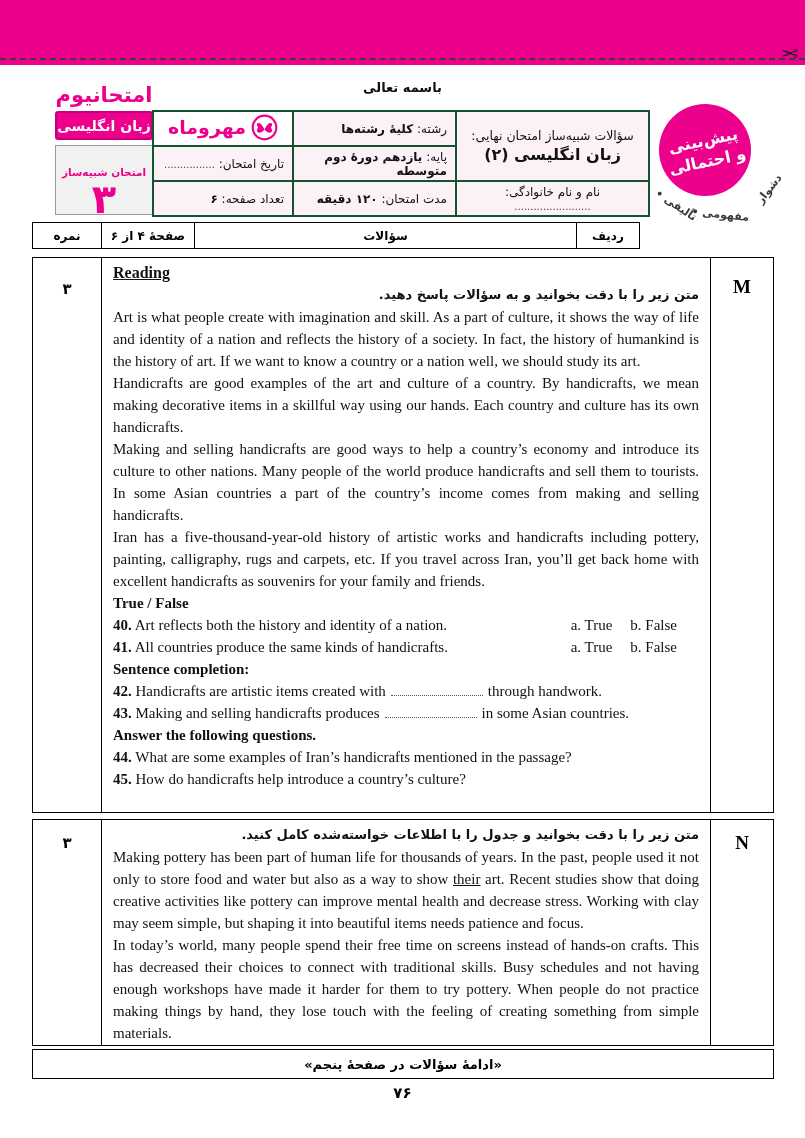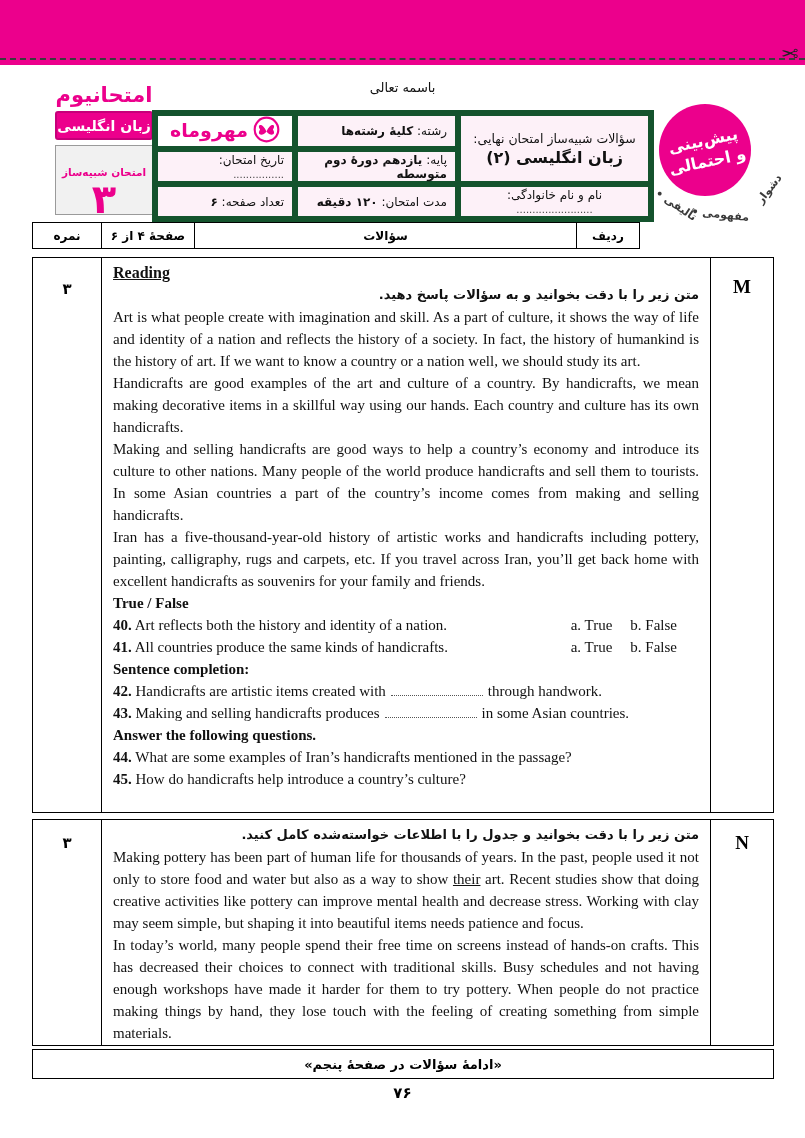--- a/index.html
+++ b/index.html
@@ -6,32 +6,32 @@
   html,body { background:#ffffff; }
   body { width:805px; height:1138px; font-family:"Liberation Serif", serif; position:relative; overflow:hidden; }
 
   .page { position:absolute; inset:0; background:#ffffff; }
 
   
   .top-band { position:absolute; top:0; left:0; width:805px; height:65px; background:#ec008c; }
   .cut-line { position:absolute; top:58px; left:0; width:805px; border-top:2px dashed #3c3c3c; }
   .scissors { position:absolute; top:44px; right:6px; font-size:21px; color:#222; transform:scaleX(-1); line-height:1; font-family:"DejaVu Sans", sans-serif; }
 
-  .bismillah { position:absolute; top:80px; left:0; width:805px; text-align:center; font-family:"DejaVu Sans", sans-serif; font-weight:normal; font-size:13px; color:#111; }
+  .bismillah { position:absolute; top:80px; left:0; width:805px; text-align:center; font-family:"DejaVu Sans", sans-serif; font-weight:bold; font-size:13px; color:#111; }
 
   
   .logo-emtehanium { position:absolute; top:83px; left:48px; width:112px; text-align:center; color:#ec008c; font-family:"DejaVu Sans", sans-serif; font-weight:bold; font-size:21px; direction:rtl; text-shadow:0 0 1px #fff; letter-spacing:0.5px; }
   .subject-box { position:absolute; top:111px; left:55px; width:98px; height:29px; background:#ec008c; border:2px solid #c6007a; border-radius:3px; color:#fff; font-family:"DejaVu Sans", sans-serif; font-weight:bold; font-size:14px; display:flex; align-items:center; justify-content:center; direction:rtl; }
   .sim-box { position:absolute; top:145px; left:55px; width:98px; height:70px; background:#f1f1f1; border:1px solid #9a9a9a; text-align:center; direction:rtl; }
   .sim-label { color:#ec008c; font-family:"DejaVu Sans", sans-serif; font-weight:bold; font-size:10.5px; margin-top:20px; }
   .sim-number { color:#ec008c; font-family:"DejaVu Sans", sans-serif; font-weight:bold; font-size:40px; line-height:1.05; }
 
   
   .info-table { position:absolute; top:110px; left:152px; width:496px; border-collapse:collapse; direction:rtl; font-family:"DejaVu Sans", sans-serif; font-size:12px; color:#111; table-layout:fixed; }
-  .info-table td { border:6px solid #14532d; background:#fdf1f8; height:35px; padding:0 8px; text-align:right; }
+  .info-table td { border:2px solid #14532d; background:#fdf1f8; height:35px; padding:0 8px; text-align:right; }
   .info-table td.center { text-align:center; }
   .title-cell { text-align:center !important; }
   .title-label { font-size:12.5px; display:block; }
   .title-main { font-size:16px; font-weight:bold; display:block; margin-top:2px; }
   .logo-cell { background:#ffffff !important; text-align:center !important; }
   .pub-wrap { display:inline-flex; align-items:center; gap:5px; direction:rtl; }
   .pub-name { color:#ec008c; font-weight:bold; font-size:19px; }
   .dots { letter-spacing:1px; color:#444; font-size:10px; }
 
   

